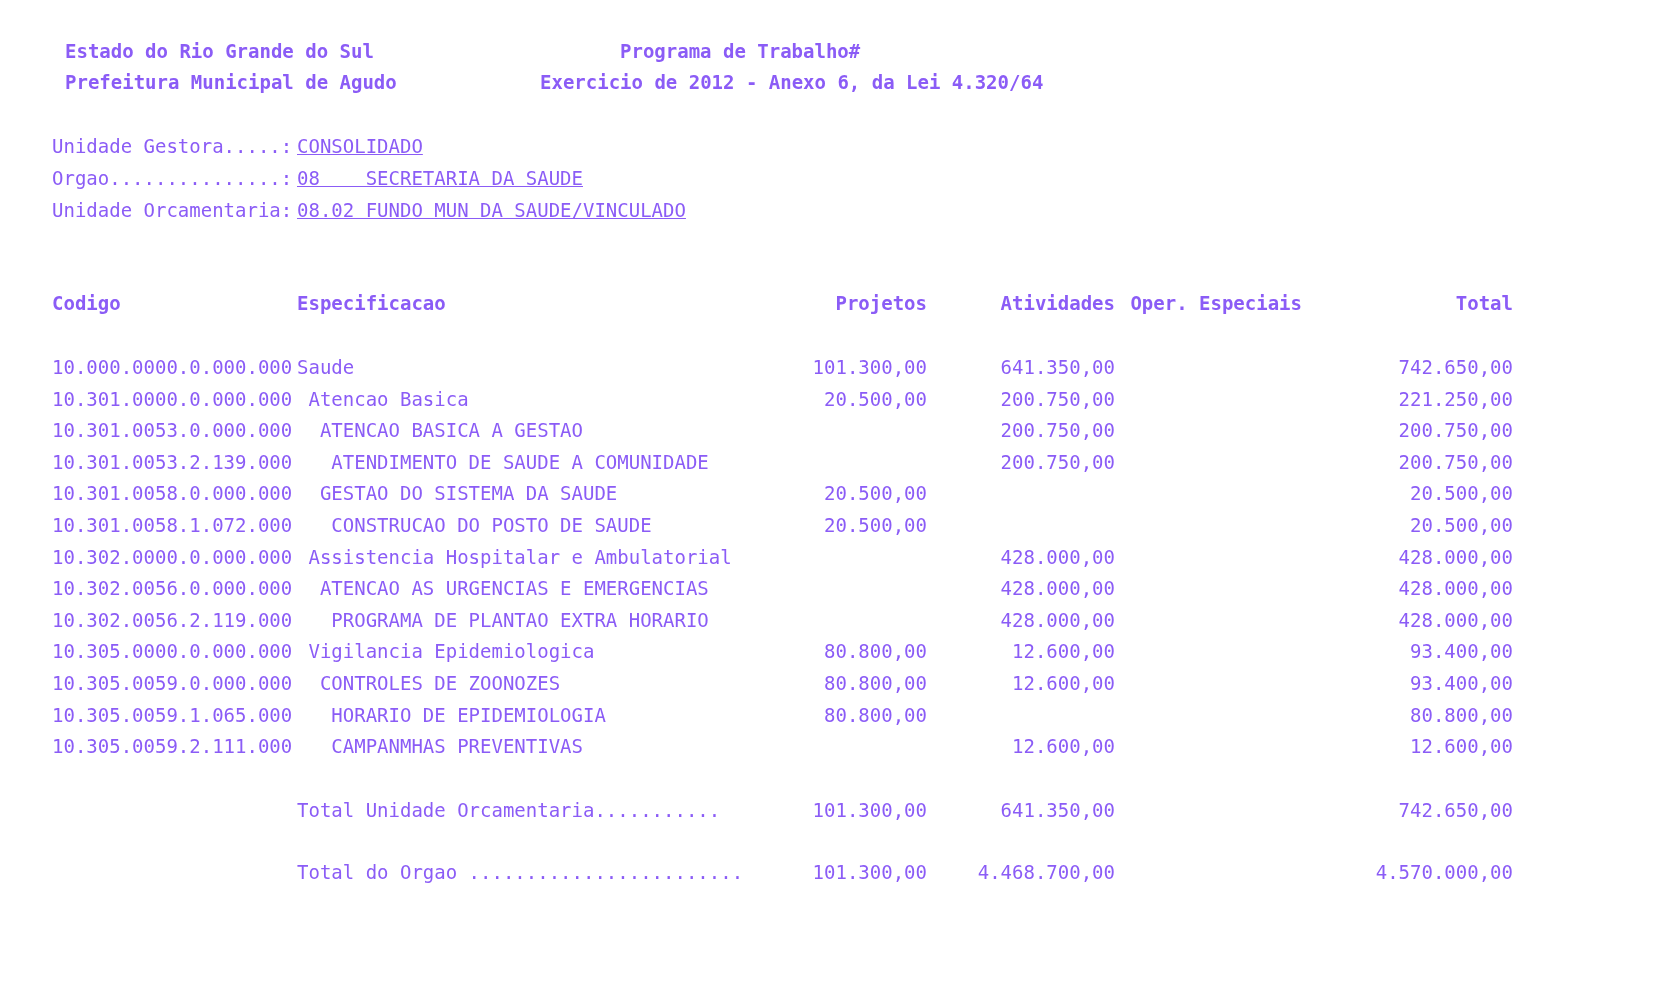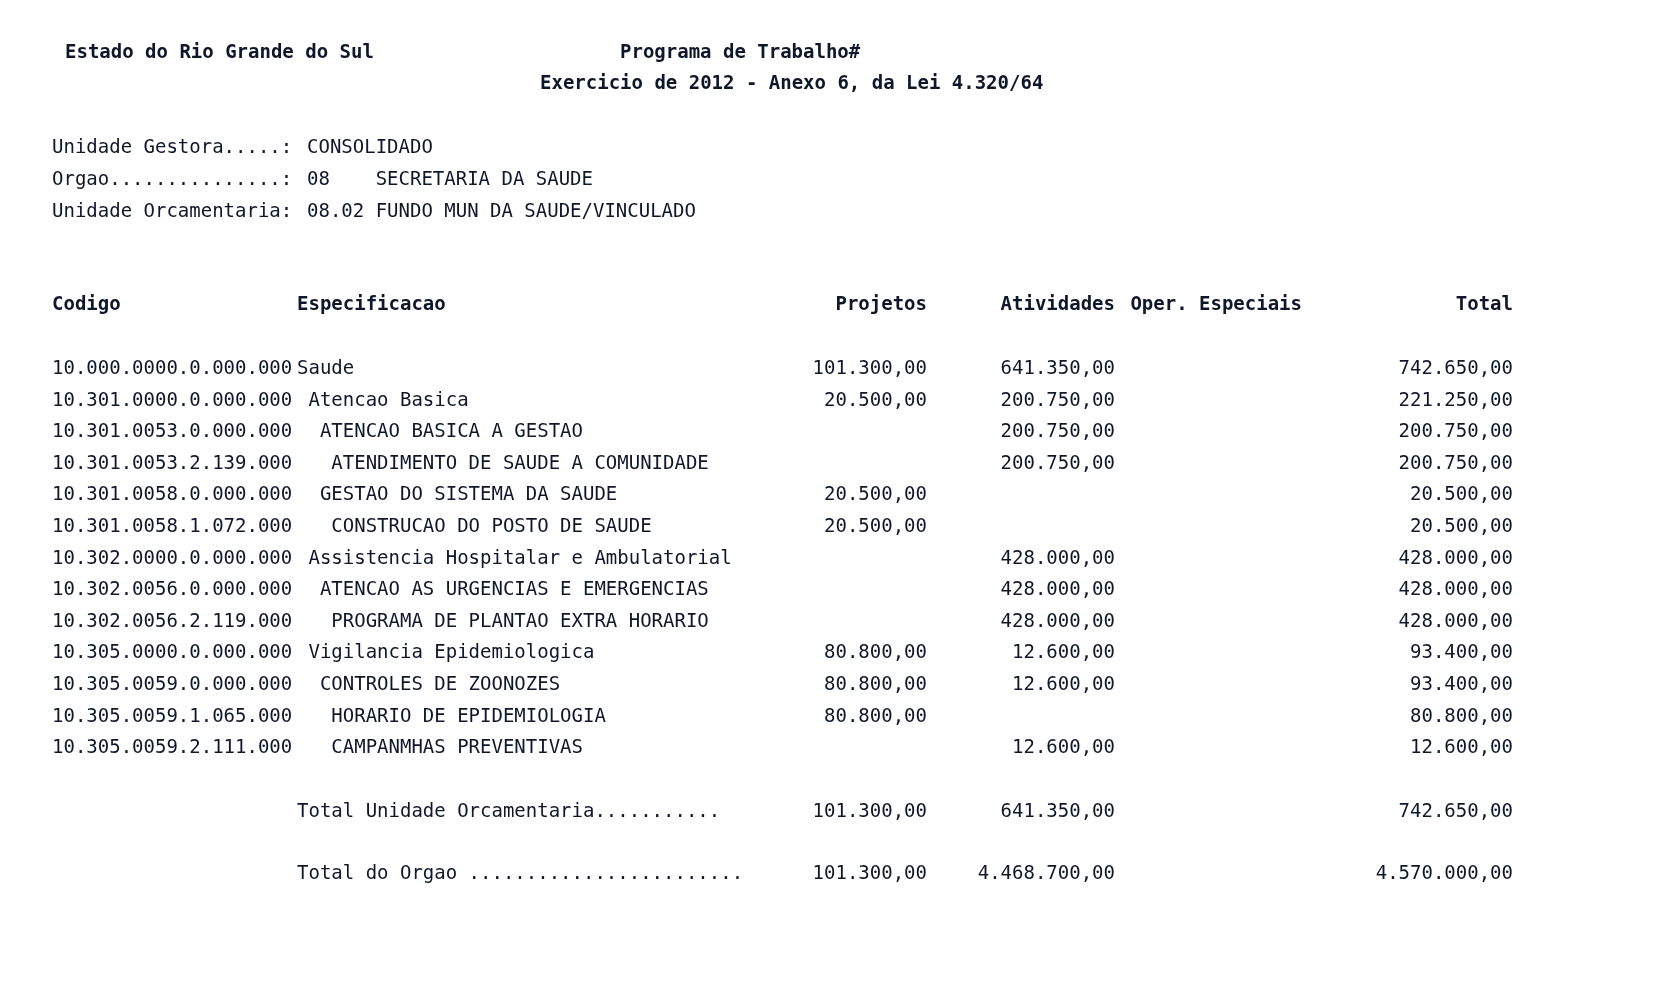--- a/index.html
+++ b/index.html
@@ -5,56 +5,57 @@
   html, body {
     margin: 0;
     padding: 0;
     background: #ffffff;
   }
   .page {
     position: relative;
     width: 1653px;
     height: 991px;
     background: #ffffff;
-    color: #0f172a;
+    color: #8b5cf6;
     font-family: "DejaVu Sans Mono", "Liberation Mono", monospace;
     font-size: 19px;
     overflow: hidden;
   }
   .line {
     position: absolute;
     left: 0;
     width: 1653px;
     height: 24px;
     line-height: 24px;
     white-space: pre;
   }
   .line span { white-space: pre; }
   .abs { position: absolute; top: 0; }
   .bold { font-weight: bold; }
   
   .x-codigo  { left: 52px;  }
   .x-espec   { left: 297px; }
-  .x-metaval { left: 307px; }
+  .x-metaval { left: 297px; text-decoration: underline; }
   .r-proj    { right: 726px; text-align: center; }
   .r-ativ    { right: 538px; text-align: left; }
   .r-oper    { right: 351px; text-align: left; }
   .r-total   { right: 140px; text-align: left; }
   .x-hdrleft { left: 65px; }
 </style>
 </head>
 <body>
 
 <div class="page">
 
   <div class="line" style="top:39px">
     <span class="abs x-hdrleft bold">Estado do Rio Grande do Sul</span>
     <span class="abs bold" style="left:620px">Programa de Trabalho#</span>
   </div>
   <div class="line" style="top:70px">
+    <span class="abs x-hdrleft bold">Prefeitura Municipal de Agudo</span>
     <span class="abs bold" style="left:540px">Exercicio de 2012 - Anexo 6, da Lei 4.320/64</span>
   </div>
 
   <div class="line" style="top:134px">
     <span class="abs x-codigo">Unidade Gestora.....:</span>
     <span class="abs x-metaval">CONSOLIDADO</span>
   </div>
   <div class="line" style="top:166px">
     <span class="abs x-codigo">Orgao...............:</span>
     <span class="abs x-metaval">08    SECRETARIA DA SAUDE</span>

